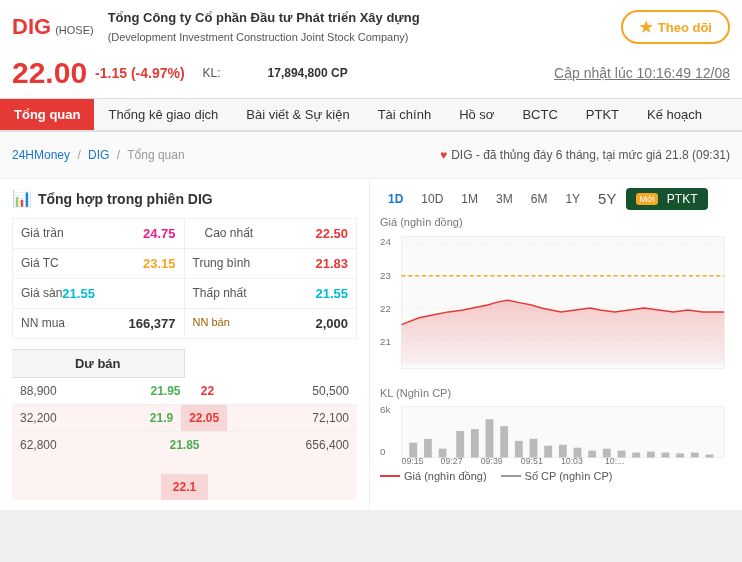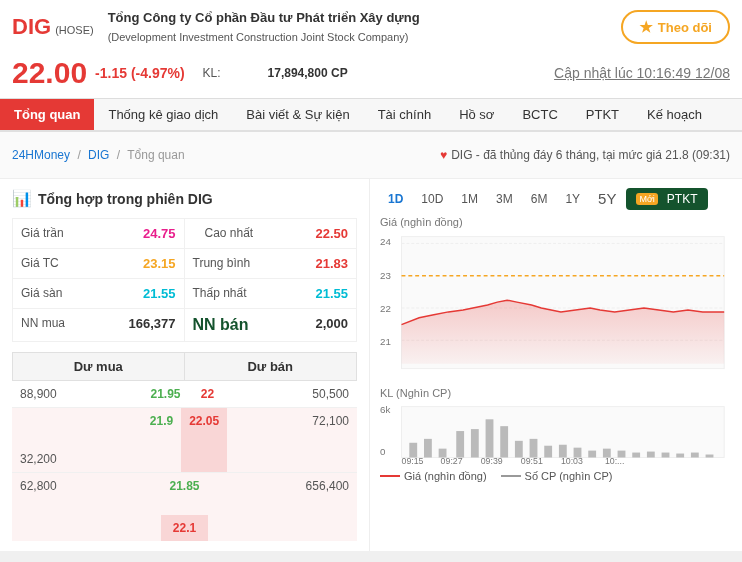--- a/index.html
+++ b/index.html
@@ -72,21 +72,21 @@
 
       <div style="border-right:1px solid #f0f0f0;">
         <div style="display:flex;justify-content:space-between;padding:7px 8px;border-bottom:1px solid #f0f0f0;">
           <span style="color:#555;font-size:12px;">Giá trần</span>
           <span style="font-size:13px;font-weight:bold;color:#e91e8c;">24.75</span>
         </div>
         <div style="display:flex;justify-content:space-between;padding:7px 8px;border-bottom:1px solid #f0f0f0;">
           <span style="color:#555;font-size:12px;">Giá TC</span>
           <span style="font-size:13px;font-weight:bold;color:#f5a623;">23.15</span>
         </div>
-        <div style="display:flex;justify-content:space-between;padding:7px 8px;border-bottom:1px solid #f0f0f0;">
+        <div style="display:flex;padding:7px 8px;border-bottom:1px solid #f0f0f0;">
           <span style="color:#555;font-size:12px;">Giá sàn</span>
           <span style="font-size:13px;font-weight:bold;color:#00bcd4;">21.55</span>
         </div>
         <div style="display:flex;justify-content:space-between;padding:7px 8px;">
           <span style="color:#555;font-size:12px;">NN mua</span>
           <span style="font-size:13px;font-weight:bold;color:#333;">166,377</span>
         </div>
       </div>
 
       <div>
@@ -96,44 +96,43 @@
         </div>
         <div style="display:flex;justify-content:space-between;padding:7px 8px;border-bottom:1px solid #f0f0f0;">
           <span style="color:#555;font-size:12px;">Trung bình</span>
           <span style="font-size:13px;font-weight:bold;color:#e53935;">21.83</span>
         </div>
         <div style="display:flex;justify-content:space-between;padding:7px 8px;border-bottom:1px solid #f0f0f0;">
           <span style="color:#555;font-size:12px;">Thấp nhất</span>
           <span style="font-size:13px;font-weight:bold;color:#00bcd4;">21.55</span>
         </div>
         <div style="display:flex;justify-content:space-between;padding:7px 8px;">
-          <span style="color:#14532d;font-size:16px;font-weight:bold;">NN bán</span>
+          <span style="color:#a16207;font-size:11px;">NN bán</span>
           <span style="font-size:13px;font-weight:bold;color:#333;">2,000</span>
         </div>
       </div>
     </div>
 
     <div style="margin-top:10px;">
 
       <div style="display:grid;grid-template-columns:1fr 1fr;">
-        <div style="background:#f5f5f5;text-align:center;padding:6px;font-weight:bold;font-size:13px;color:#333;border:1px solid #e0e0e0;">Dư mua</div>
         <div style="background:#f5f5f5;text-align:center;padding:6px;font-weight:bold;font-size:13px;color:#333;border:1px solid #e0e0e0;border-left:none;">Dư bán</div>
       </div>
 
       <div style="display:grid;grid-template-columns:1fr auto 1fr;border-bottom:1px solid #f0f0f0;">
         <div style="padding:6px 8px;font-size:12px;color:#555;">88,900</div>
         <div style="display:flex;gap:0;">
           <div style="padding:6px 8px;font-size:12px;font-weight:bold;color:#4caf50;min-width:38px;text-align:center;">21.95</div>
           <div style="padding:6px 8px;font-size:12px;font-weight:bold;color:#e53935;min-width:38px;text-align:center;">22</div>
         </div>
         <div style="padding:6px 8px;font-size:12px;color:#555;text-align:right;">50,500</div>
       </div>
 
       <div style="display:grid;grid-template-columns:1fr auto 1fr;border-bottom:1px solid #f0f0f0;background:rgba(229,57,53,0.06);">
-        <div style="padding:6px 8px;font-size:12px;color:#555;margin-top:38px;">32,200</div>
+        <div style="padding:6px 8px;font-size:12px;color:#555;">32,200</div>
         <div style="display:flex;gap:0;">
           <div style="padding:6px 8px;font-size:12px;font-weight:bold;color:#4caf50;min-width:38px;text-align:center;">21.9</div>
           <div style="padding:6px 8px;font-size:12px;font-weight:bold;color:#e53935;min-width:40px;text-align:center;background:rgba(229,57,53,0.15);">22.05</div>
         </div>
         <div style="padding:6px 8px;font-size:12px;color:#555;text-align:right;">72,100</div>
       </div>
 
       <div style="display:grid;grid-template-columns:1fr auto 1fr;background:rgba(229,57,53,0.06);">
         <div style="padding:6px 8px;font-size:12px;color:#555;">62,800</div>
         <div style="display:flex;gap:16px;flex-direction:column;">

